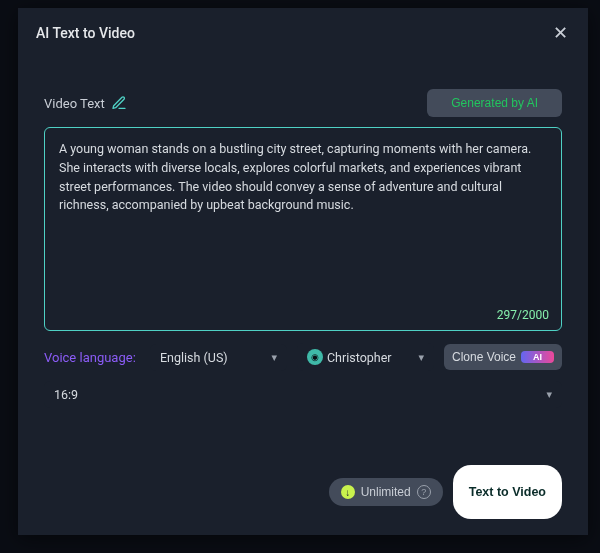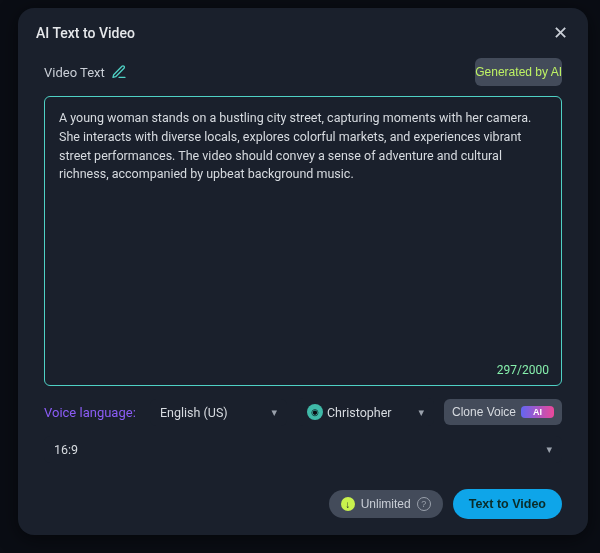--- a/index.html
+++ b/index.html
@@ -1,43 +1,43 @@
 <!DOCTYPE html>
 <html><head>
   <meta charset="utf-8">
   <style>
     * { box-sizing: border-box; margin: 0; padding: 0; }
     body { font-family: -apple-system, BlinkMacSystemFont, "Segoe UI", Roboto, sans-serif; background: #0a0d14; width: 600px; height: 553px; overflow: hidden; position: relative; }
-    .modal { position: absolute; top: 8px; left: 18px; right: 12px; bottom: 18px; background: #1a202c; border-radius: 16px; display: flex; flex-direction: column; box-shadow: 0 4px 20px rgba(0,0,0,.5); }
+    .modal { position: absolute; top: 8px; left: 18px; right: 12px; bottom: 18px; background: #1a202c; border-radius: 0; display: flex; flex-direction: column; box-shadow: 0 4px 20px rgba(0,0,0,.5); gap: 31px; }
     .modal-header { display: flex; justify-content: space-between; align-items: center; padding: 14px 16px 10px 18px; }
     .modal-title { color: #e6e8eb; font-size: 14px; font-weight: 500; }
     .close-btn { color: #c9ced6; font-size: 18px; cursor: pointer; background: none; border: none; padding: 2px 4px; line-height: 1; }
     .modal-body { flex: 1; padding: 4px 26px 16px 26px; display: flex; flex-direction: column; }
     .body-top-row { display: flex; justify-content: space-between; align-items: center; margin-bottom: 10px; }
     .video-text-label { color: #c9ced6; font-size: 13px; display: flex; align-items: center; gap: 6px; }
     .edit-icon { width: 16px; height: 16px; color: #4fd1c5; }
-    .gen-ai-btn { background: #434b5a; color: #bef264; border: none; border-radius: 6px; padding: 7px 0; font-size: 12px; cursor: pointer; }
+    .gen-ai-btn { background: #434b5a; color: #22c55e; border: none; border-radius: 6px; padding: 7px 24px; font-size: 12px; cursor: pointer; }
     .textarea-wrap { position: relative; flex: 1; border: 1px solid #4fd1c5; border-radius: 6px; background: #1a202c; padding: 12px 14px; margin-bottom: 12px; }
     .textarea { width: 100%; height: 100%; background: transparent; border: none; color: #d7dbe0; font-size: 12.5px; line-height: 1.5; resize: none; outline: none; font-family: inherit; }
     .char-count { position: absolute; bottom: 8px; right: 12px; color: #86efac; font-size: 12px; }
     .row { display: flex; align-items: center; gap: 10px; margin-bottom: 10px; }
     .row-label { color: #8b5cf6; font-size: 13px; min-width: 96px; }
     .select { background: #1a202c; border: none; border-radius: 6px; color: #d7dbe0; padding: 6px 10px; font-size: 12.5px; display: flex; align-items: center; justify-content: space-between; cursor: pointer; position: relative; }
     .select.lang { flex: 1; }
     .select.voice { flex: 1; gap: 6px; }
     .select.ratio { flex: 1; }
     .chevron { color: #9aa1ac; font-size: 11px; }
     .voice-avatar { width: 16px; height: 16px; border-radius: 50%; background: #3fb9a8; display: inline-flex; align-items: center; justify-content: center; font-size: 9px; color: #0a0d14; margin-right: 4px; }
     .clone-btn { background: #434b5a; color: #d7dbe0; border: none; border-radius: 6px; padding: 6px 8px; font-size: 12px; cursor: pointer; display: flex; align-items: center; gap: 5px; }
     .ai-badge { background: linear-gradient(90deg, #6366f1, #ec4899); color: #fff; font-size: 9px; font-weight: 700; padding: 1px 12px; border-radius: 4px; }
     .modal-footer { display: flex; justify-content: flex-end; align-items: center; gap: 10px; padding: 0 26px 16px; }
     .unlimited-btn { background: #434b5a; color: #c9ced6; border: none; border-radius: 18px; padding: 7px 12px; font-size: 12px; cursor: pointer; display: flex; align-items: center; gap: 6px; }
     .unlimited-icon { width: 14px; height: 14px; border-radius: 50%; background: #c9f24d; display: inline-flex; align-items: center; justify-content: center; color: #1a202c; font-size: 10px; font-weight: 700; }
     .help-icon { width: 14px; height: 14px; border: 1.3px solid #9aa1ac; border-radius: 50%; display: inline-flex; align-items: center; justify-content: center; font-size: 9px; color: #9aa1ac; }
-    .t2v-btn { background: #0ea5e9; color: #0a2c29; border: none; border-radius: 18px; padding: 8px 16px; font-size: 12.5px; font-weight: 600; cursor: pointer; }
+    .t2v-btn { background: #ffffff; color: #0a2c29; border: none; border-radius: 18px; padding: 20px 16px; font-size: 12.5px; font-weight: 600; cursor: pointer; }
     .voice-left { display: flex; align-items: center; }
   </style>
 </head>
 <body>
 
 <div class="modal">
   <div class="modal-header">
     <div class="modal-title">AI Text to Video</div>
     <button class="close-btn">
       <span>✕</span>

